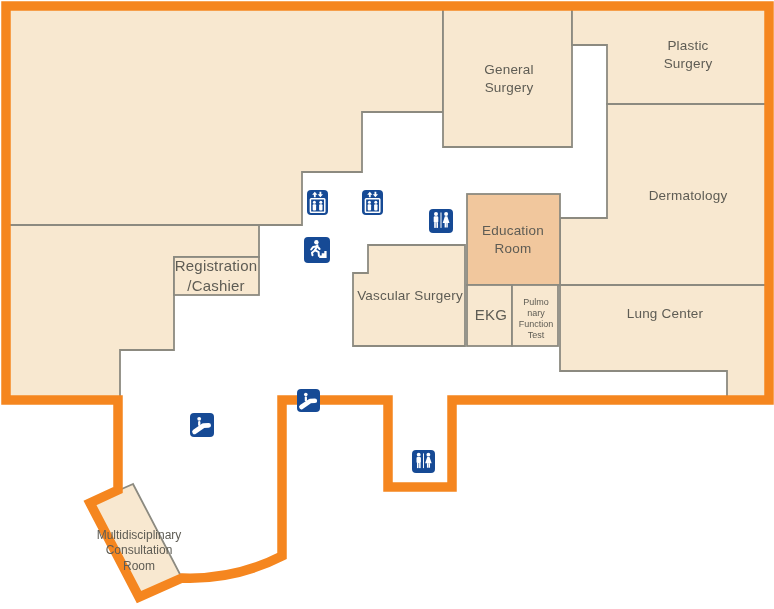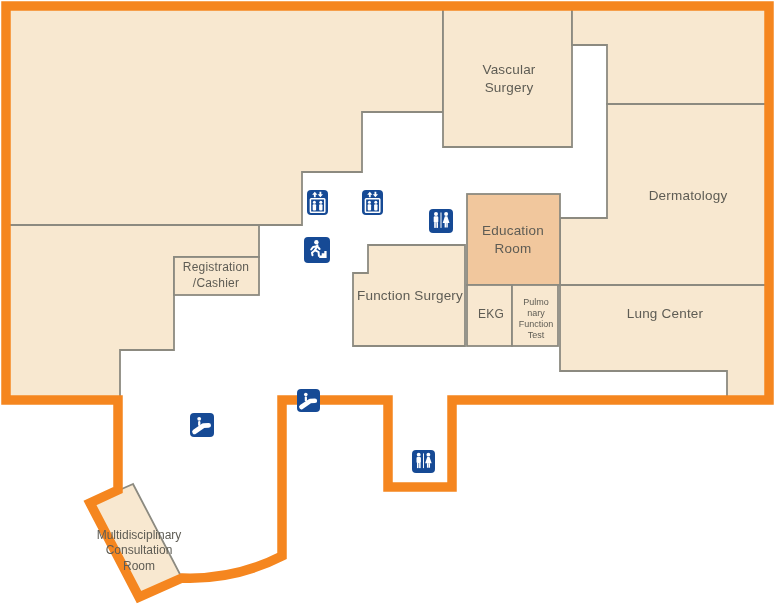--- a/index.html
+++ b/index.html
@@ -17,22 +17,22 @@
   }
   .map-svg{position:absolute;left:0;top:0;}
   .room{fill:var(--room-fill);stroke:var(--room-border);stroke-width:1.8;}
   .room--highlight{fill:var(--room-highlight-fill);}
   .outline-path{fill:none;stroke:var(--outline);stroke-width:9.5;stroke-linejoin:miter;}
   .room-label{
     position:absolute;transform:translate(-50%,-50%);
     text-align:center;white-space:pre-line;
     font-size:13.5px;line-height:1.32;color:var(--text);letter-spacing:0.2px;
   }
-  .room-label--lg{font-size:12px;}
-  .room-label--md{font-size:12px;}
+  .room-label--lg{font-size:15px;}
+  .room-label--md{font-size:15px;}
   .room-label--sm{font-size:9px;line-height:1.22;letter-spacing:0;text-align:center;}
   .room-label--xs{font-size:12px;line-height:1.28;letter-spacing:0;}
   .tile{position:absolute;background:var(--icon-bg);border-radius:4px;}
   .tile svg{display:block;width:100%;height:100%;}
 </style>
 </head>
 <body>
 
 <div class="stage">
 
@@ -47,26 +47,27 @@
     <rect class="room" x="174" y="257" width="85" height="38"></rect>
     <polygon class="room" points="368,245 465,245 465,346 353,346 353,273 368,273"></polygon>
     <rect class="room room--highlight" x="467" y="194" width="93" height="91"></rect>
     <rect class="room" x="467" y="285" width="45" height="61"></rect>
     <rect class="room" x="512" y="285" width="46" height="61"></rect>
     <polygon class="room" points="133,484 90,503 139,597 182,578"></polygon>
 
     <path class="outline-path" d="M6,6 H769 V400 H452 V487 H388 V400 H282 V556 Q235,580 182,578 L139,597 L90,503 L118,490 V400 H6 Z"></path>
   </svg>
 
-  <div class="room-label" style="left:509px;top:79px">Vascular
+  <div class="room-label" style="left:509px;top:79px">General
 Surgery</div>
+  <div class="room-label" style="left:688px;top:55px">Plastic Surgery</div>
   <div class="room-label" style="left:688px;top:196px">Dermatology</div>
   <div class="room-label" style="left:513px;top:240px">Education
 Room</div>
-  <div class="room-label" style="left:410px;top:296px">Function Surgery</div>
+  <div class="room-label" style="left:410px;top:296px">Vascular Surgery</div>
   <div class="room-label room-label--lg" style="left:491px;top:315px">EKG</div>
   <div class="room-label room-label--sm" style="left:536px;top:319px">Pulmo
 nary
 Function
 Test</div>
   <div class="room-label" style="left:665px;top:314px">Lung Center</div>
   <div class="room-label room-label--md" style="left:216px;top:276px">Registration
 /Cashier</div>
   <div class="room-label room-label--xs" style="left:139px;top:551px">Multidisciplinary
 Consultation

